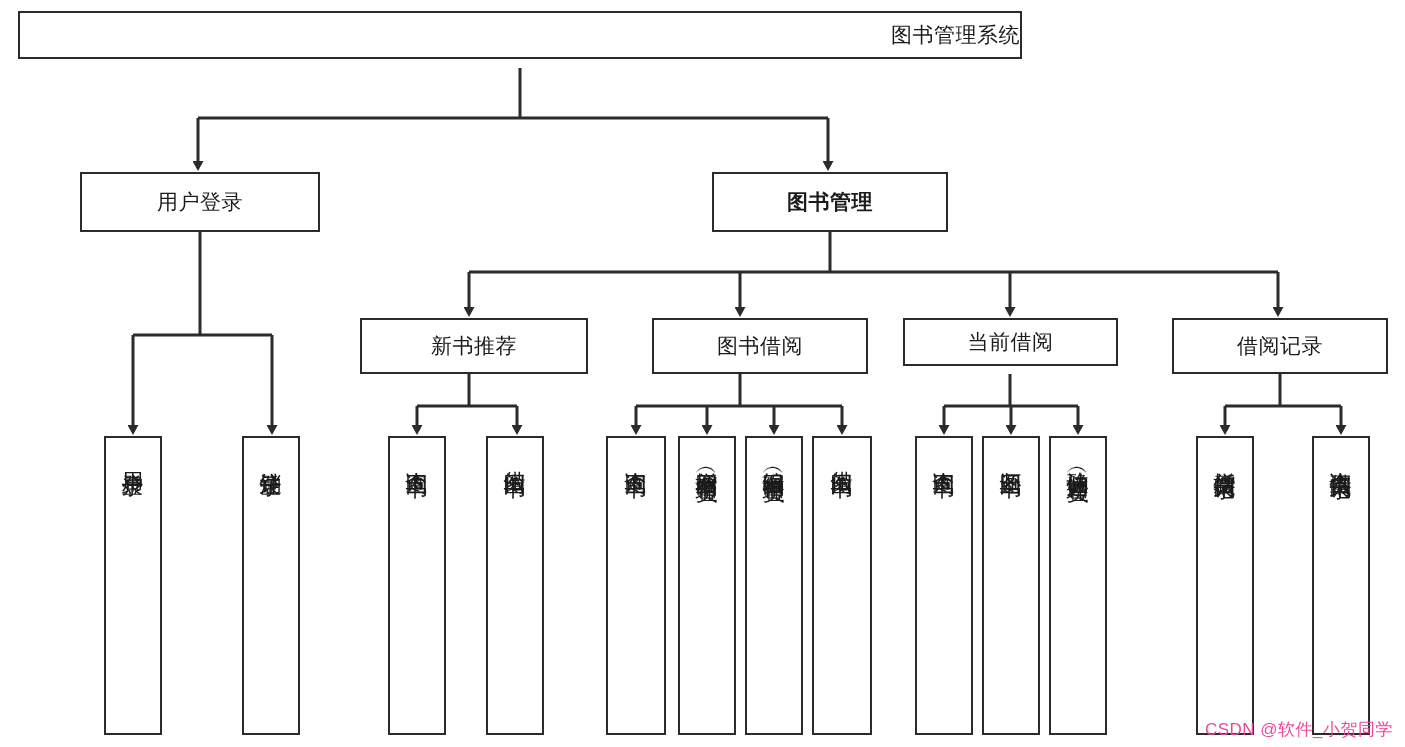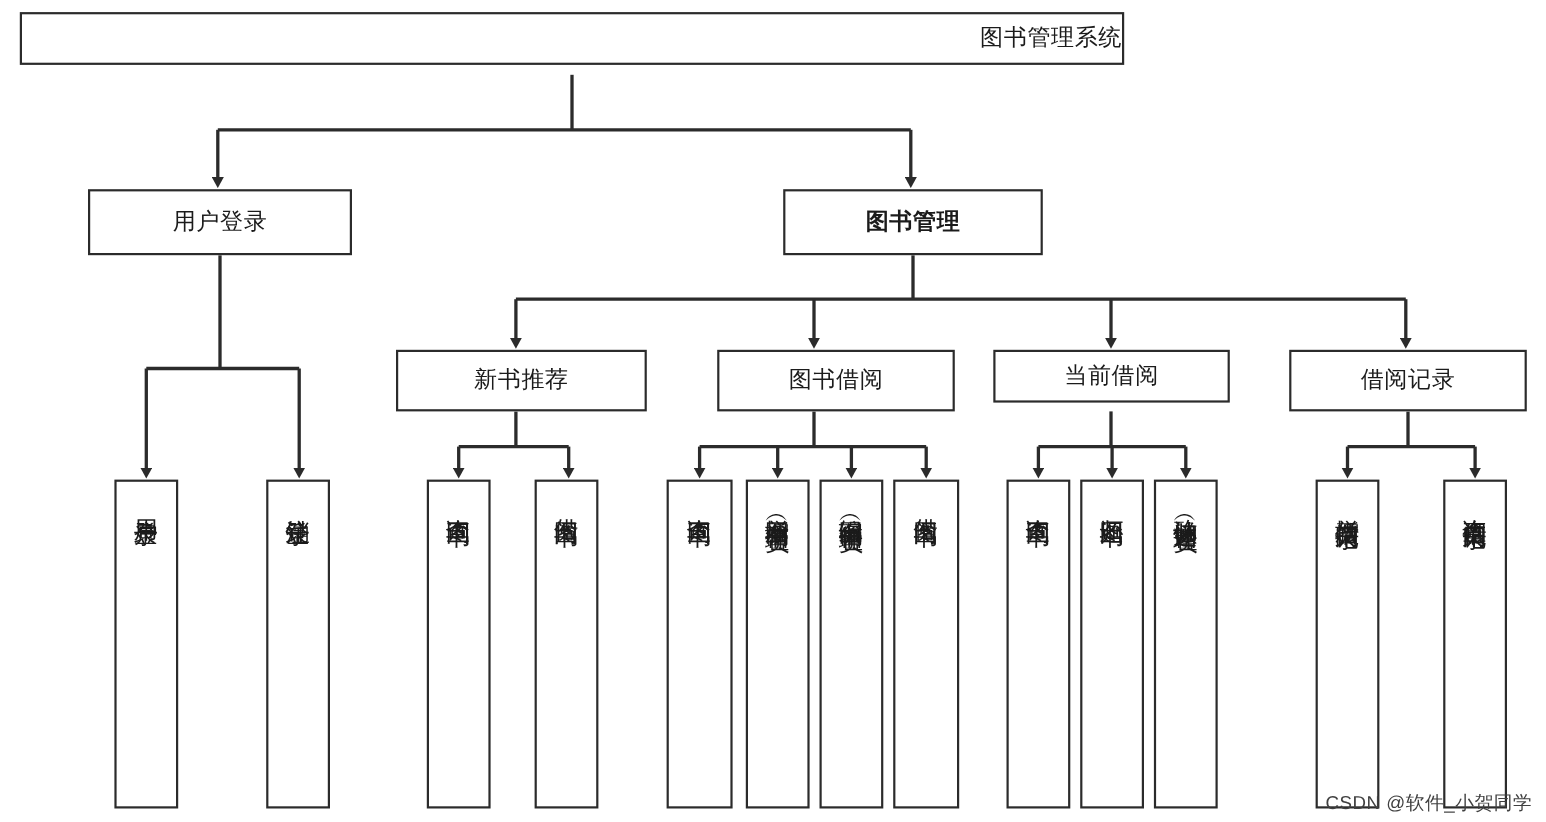--- a/index.html
+++ b/index.html
@@ -52,21 +52,21 @@
     line-height: 1.05;
     letter-spacing: 1.5px;
     white-space: normal;
     max-height: 100%;
   }
   .watermark {
     position: absolute;
     right: 12px;
     bottom: 6px;
     font-size: 17px;
-    color: #404040;
+    color: #ec4899;
     letter-spacing: 0.5px;
     white-space: nowrap;
   }
 </style>
 </head>
 <body>
 
 <div id="canvas">
 
   <svg class="edges" viewBox="0 0 1405 747" xmlns="http://www.w3.org/2000/svg">

